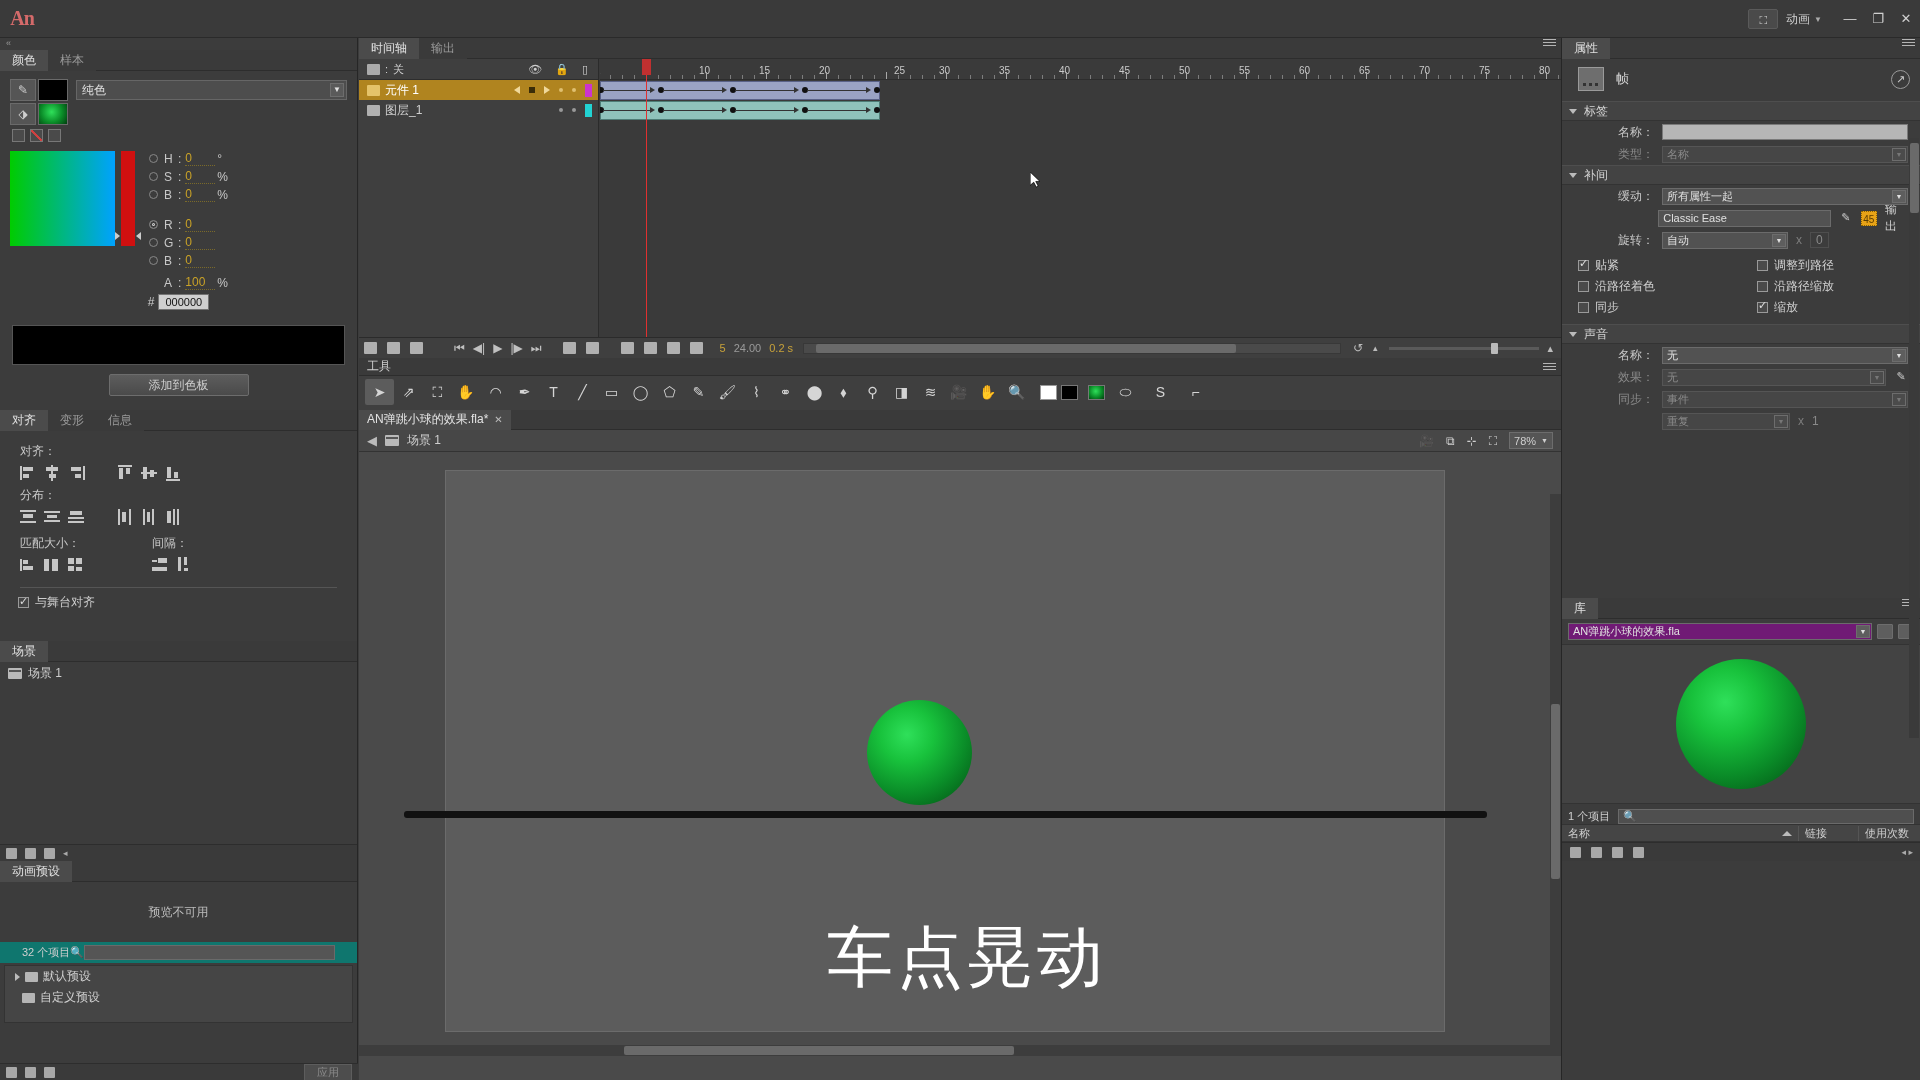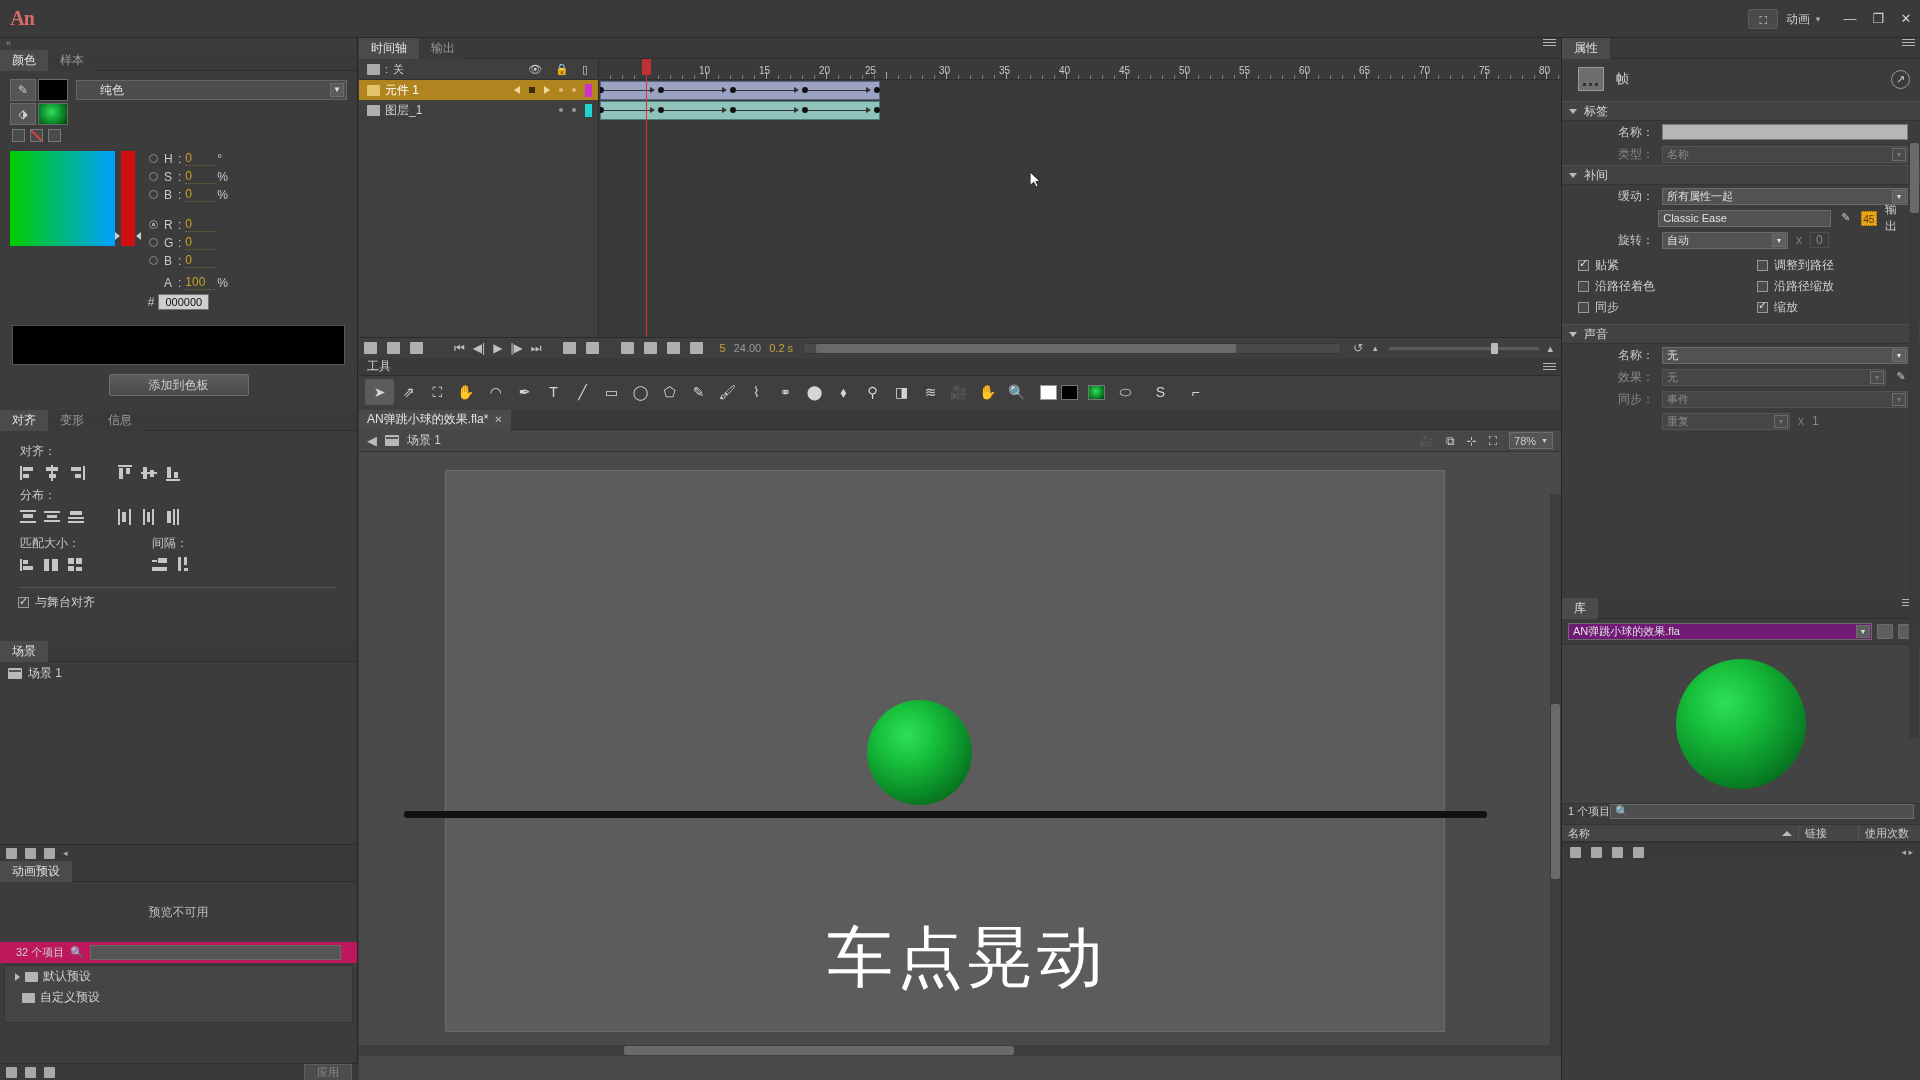--- a/index.html
+++ b/index.html
@@ -37,21 +37,21 @@
   .colorpanel { padding:8px 10px 6px 10px; background:#3c3c3c; }
   .crow1 { display:flex; align-items:flex-start; gap:8px; }
   .swatchgrid { display:flex; flex-direction:column; gap:2px; }
   .swline { display:flex; gap:2px; }
   .tool-sq { width:26px; height:22px; background:#555; border:1px solid #6a6a6a; display:flex;
       align-items:center; justify-content:center; }
   .color-sq { width:30px; height:22px; border:1px solid #6a6a6a; }
   .mini-row { display:flex; gap:5px; padding-left:2px; margin-top:2px;}
   .mini { width:13px; height:13px; border:1px solid #777; background:#4a4a4a;}
   .typesel { flex:1; height:20px; background:#4d4d4d; border:1px solid #666; display:flex;
-      align-items:center; padding:0 23px; font-size:12px; color:#e0e0e0; position:relative;}
+      align-items:center; padding:0 5px; font-size:12px; color:#e0e0e0; position:relative;}
   .typesel .arw { position:absolute; right:2px; top:2px; width:14px; height:14px; background:#5a5a5a;
       border:1px solid #6d6d6d; text-align:center; line-height:12px; font-size:8px;}
   .pickwrap { display:flex; margin-top:9px; gap:6px; }
   .gradbox { width:105px; height:95px; position:relative;
      background:linear-gradient(to right,#00cc00,#00a2ff);}
   .gradbox:after { content:''; position:absolute; inset:0;
      background:linear-gradient(to bottom, rgba(0,0,0,0), rgba(0,0,0,0.0)); }
   .huestrip { width:14px; height:95px; background:#d01010; position:relative;}
   .huemark { position:absolute; left:-6px; bottom:6px; width:0;height:0;
      border-top:4px solid transparent;border-bottom:4px solid transparent;border-left:5px solid #ccc;}
@@ -86,21 +86,21 @@
   .scenelist{ background:#3c3c3c; }
   .scene-item{ display:flex; align-items:center; gap:6px; padding:3px 8px; font-size:12px;}
   .filmicon{ width:14px;height:11px; background:#b9b9b9; position:relative; border-radius:1px;}
   .filmicon:before{content:'';position:absolute;left:1px;top:2px;width:12px;height:2px;background:#555;}
   .panel-footer{ height:17px; background:#3a3a3a; display:flex; align-items:center; gap:8px; padding:0 6px;
      border-top:1px solid #2d2d2d;}
   .fic{ width:11px;height:11px; background:#a8a8a8; border-radius:1px;}
 
   
   .preview-area{ height:60px; display:flex;align-items:center;justify-content:center; font-size:12px; color:#bdbdbd;}
-  .search-row{ display:flex; align-items:center; gap:6px; padding:3px 16px; background:#be185d;}
+  .search-row{ display:flex; align-items:center; padding:3px 22px; background:#0f766e;}
   .search-inp{ flex:1; height:15px; background:#555; border:1px solid #6a6a6a;}
   .tree-item{ display:flex; align-items:center; gap:5px; padding:2px 6px; font-size:12px;}
   .tri{ width:0;height:0;border-top:4px solid transparent;border-bottom:4px solid transparent;border-left:5px solid #bbb; margin-left:4px;}
   .folder{ width:13px;height:10px;background:#b5b5b5; border-radius:1px;}
 
   
   .timeline { position:absolute; left:359px; top:38px; width:1202px; height:320px; background:#414141;}
   .tl-body { position:relative; height:278px; background:#3a3a3a; }
   .layercol { position:absolute; left:0; top:0; width:240px; height:278px; background:#3f3f3f;
      border-right:1px solid #2b2b2b;}
@@ -215,21 +215,21 @@
 
   .libpanel{ position:absolute; left:0; right:0; background:#3c3c3c;}
   .lib-sel-row{ display:flex; align-items:center; gap:5px; padding:4px 6px;}
   .lib-sel{ flex:1; height:17px; background:#701a75; border:1px solid #6b6b6b; display:flex;
      align-items:center; padding:0 4px; font-size:11px; color:#e0e0e0; position:relative;}
   .libic{ width:16px;height:15px; background:#5e5e5e; border:1px solid #6d6d6d; border-radius:1px;}
   .lib-preview{ height:160px; background:#434343; display:flex; align-items:center; justify-content:center;
      border-top:1px solid #333; border-bottom:1px solid #333; position:relative;}
   .lib-ball{ width:130px;height:130px;border-radius:50%;
      background:radial-gradient(circle at 38% 33%, #2fe05a 0%, #18c23c 28%, #0a8c28 62%, #024a12 100%);}
-  .lib-count{ display:flex; align-items:flex-start; height:20px; font-size:11px; padding:0 6px; }
+  .lib-count{ display:flex; align-items:flex-end; height:20px; font-size:11px; padding:0 6px; gap:8px;}
   .lib-search{ flex:1; height:15px; background:#4f4f4f; border:1px solid #6a6a6a; display:flex;align-items:center;
      padding-left:4px; font-size:11px; color:#9a9a9a;}
   .lib-cols{ display:flex; height:18px; background:#454545; border-top:1px solid #333; border-bottom:1px solid #333;
      font-size:11px; align-items:center;}
   .lc1{ flex:1; padding-left:6px; position:relative;}
   .sortarw{ position:absolute; right:6px; top:5px; width:0;height:0;border-left:5px solid transparent;
      border-right:5px solid transparent;border-bottom:5px solid #bbb;}
   .lc2{ width:60px; border-left:1px solid #555; padding-left:6px;}
   .lc3{ width:62px; border-left:1px solid #555; padding-left:6px;}
   .lib-row{ display:flex; height:19px; align-items:center; background:#4c4c4c; font-size:12px;}
@@ -563,21 +563,21 @@
         </div>
       </div>
 
       <div class="framecol" style="padding-top: 0px;">
         <div class="ruler" id="ruler">
             <div class="rk" style="left: -5px;">1</div>
             <div class="rk" style="left: 43px;">5</div>
             <div class="rk" style="left: 99px;">10</div>
             <div class="rk" style="left: 159px;">15</div>
             <div class="rk" style="left: 219px;">20</div>
-            <div class="rk" style="left: 265px;">25</div>
+            <div class="rk" style="left: 294px;">25</div>
             <div class="rk" style="left: 339px;">30</div>
             <div class="rk" style="left: 399px;">35</div>
             <div class="rk" style="left: 459px;">40</div>
             <div class="rk" style="left: 519px;">45</div>
             <div class="rk" style="left: 579px;">50</div>
             <div class="rk" style="left: 639px;">55</div>
             <div class="rk" style="left: 699px;">60</div>
             <div class="rk" style="left: 759px;">65</div>
             <div class="rk" style="left: 819px;">70</div>
             <div class="rk" style="left: 879px;">75</div>

